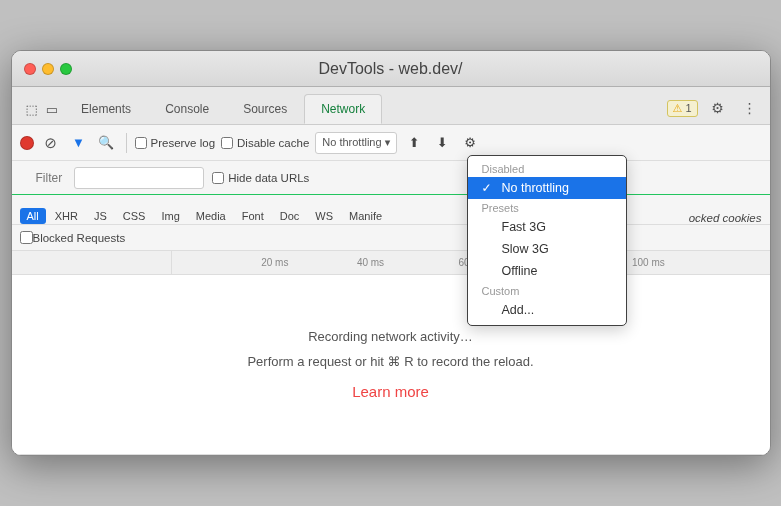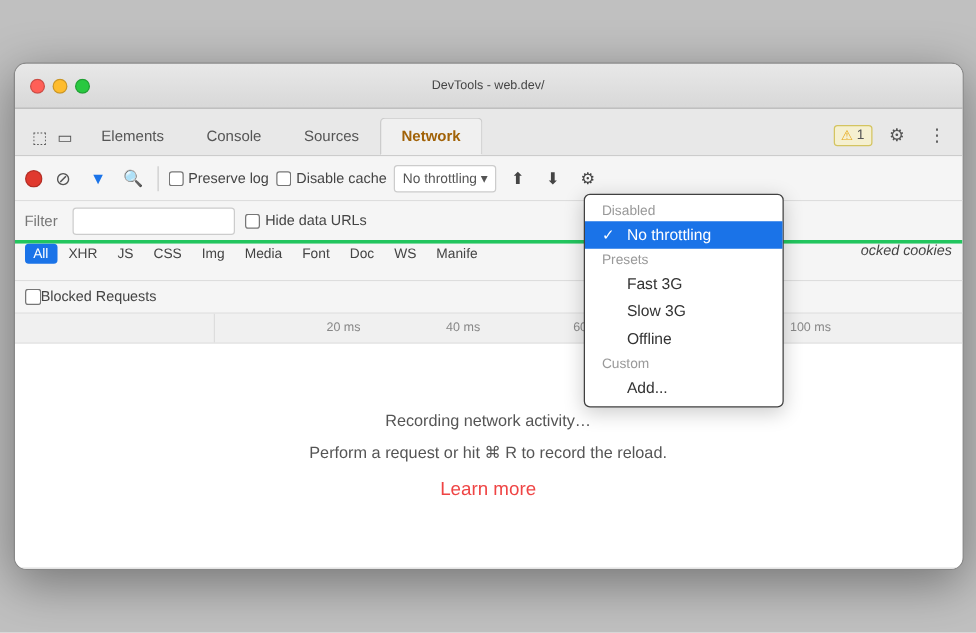--- a/index.html
+++ b/index.html
@@ -47,21 +47,21 @@
     }
 
     .traffic-light.close { background: #ff5f57; }
     .traffic-light.minimize { background: #febc2e; }
     .traffic-light.maximize { background: #28c840; }
 
     .titlebar-title {
       position: absolute;
       left: 50%;
       transform: translateX(-50%);
-      font-size: 10px;
+      font-size: 16px;
       color: #444;
       font-weight: 500;
     }
 
     
     .tabbar {
       background: #e8e8e8;
       height: 38px;
       display: flex;
       align-items: flex-end;
@@ -81,22 +81,22 @@
       border-radius: 4px 4px 0 0;
       border: 1px solid transparent;
       background: transparent;
       white-space: nowrap;
     }
 
     .tab.active {
       background: #f0f0f0;
       border: 1px solid #ccc;
       border-bottom: 1px solid #f0f0f0;
-      color: #a16207;
-      font-weight: 700;
+      color: #15803d;
+      font-weight: 400;
     }
 
     .tabbar-right {
       margin-left: auto;
       display: flex;
       align-items: center;
       gap: 8px;
       padding-bottom: 4px;
     }
 
@@ -183,42 +183,42 @@
       width: 12px;
       height: 12px;
     }
 
     
     .filterbar {
       background: #f5f5f5;
       height: 34px;
       display: flex;
       align-items: center;
-      padding: 0 8px;
+      padding: 0 24px;
       gap: 8px;
-      border-bottom: 3px solid #22c55e;
+      border-bottom: 1px solid #22c55e;
     }
 
     .filter-input {
       height: 22px;
       border: 1px solid #ccc;
       border-radius: 3px;
       padding: 0 6px;
       font-size: 11px;
       background: white;
       width: 130px;
       outline: none;
     }
 
     
     .typebar {
       background: #f5f5f5;
       height: 30px;
       display: flex;
-      align-items: flex-start;
+      align-items: flex-end;
       padding: 0 8px;
       gap: 2px;
       border-bottom: 1px solid #ddd;
     }
 
     .type-btn {
       padding: 2px 7px;
       font-size: 11px;
       border-radius: 3px;
       border: none;

